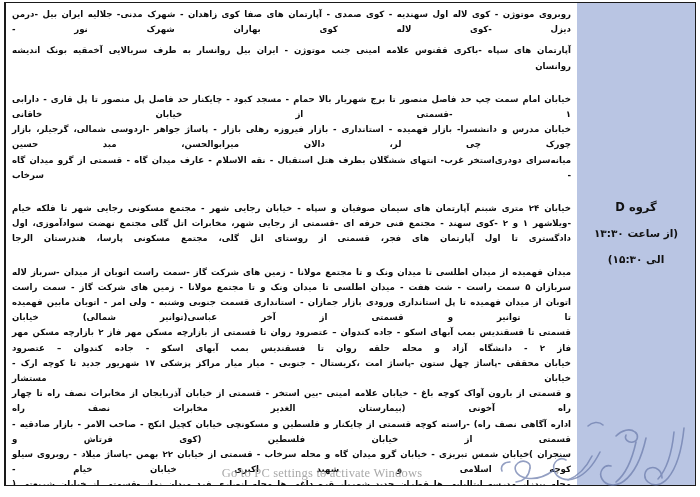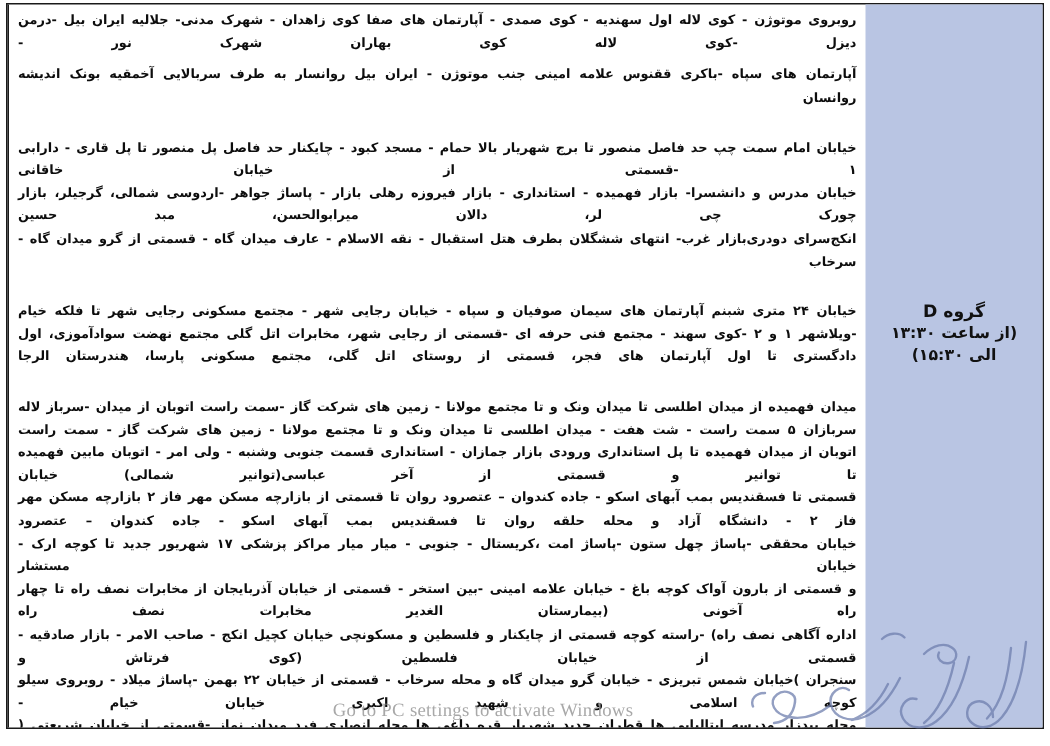--- a/index.html
+++ b/index.html
@@ -54,20 +54,21 @@
     width: 118px;
     background: #b9c5e3;
     box-sizing: border-box;
     order: 1;
     position: relative;
     display: flex;
     flex-direction: column;
     align-items: center;
     justify-content: flex-start;
     padding-top: 196px;
+    gap: 11px;
   }
 
   .group-title {
     font-size: 11.5px;
     font-weight: 700;
     color: #111;
     letter-spacing: 0;
     line-height: 16px;
     text-align: center;
     direction: rtl;
@@ -137,21 +138,21 @@
       <div class="group-title">گروه D</div>
       <div class="group-time">(از ساعت ۱۳:۳۰</div>
       <div class="group-time">الی ۱۵:۳۰)</div>
     </div>
 
     <div id="content-cell">
       <p class="para gap-sm">روبروی موتوژن - کوی لاله    اول سهندیه - کوی صمدی - آپارتمان های صفا   کوی زاهدان -  شهرک مدنی- جلالیه ایران بیل -درمن دیزل -کوی لاله  کوی بهاران شهرک نور -</p>
       <p class="para gap-lg">آپارتمان های سپاه  -باکری ققنوس   علامه امینی جنب موتوژن - ایران بیل روانسار به طرف سربالایی  آخمقیه  بونک اندیشه روانسان</p>
       <p class="para tight">خیابان امام سمت چپ حد فاصل منصور تا برج شهریار  بالا حمام - مسجد کبود  - چایکنار حد فاصل پل منصور تا پل قاری   - دارابی ۱ -قسمتی از خیابان خاقانی</p>
       <p class="para tight">خیابان مدرس و دانشسرا- بازار فهمیده - استانداری - بازار فیروزه  رهلی بازار - پاساژ جواهر -اردوسی شمالی، گرجیلر، بازار چورک چی لر، دالان میرابوالحسن، مبد حسین</p>
-      <p class="para gap-lg">انکج‌سرای دودری‌بازار غرب- انتهای ششگلان بطرف هتل استقبال  - نقه الاسلام - عارف  میدان گاه - قسمتی از گرو  میدان گاه - سرخاب</p>
+      <p class="para gap-lg">میانه‌سرای دودری‌استخر غرب- انتهای ششگلان بطرف هتل استقبال  - نقه الاسلام - عارف  میدان گاه - قسمتی از گرو  میدان گاه - سرخاب</p>
       <p class="para gap-lg">خیابان ۲۴ متری شبنم  آپارتمان های سیمان صوفیان و سپاه -  خیابان رجایی شهر - مجتمع مسکونی رجایی شهر تا فلکه خیام -ویلاشهر ۱ و ۲ -کوی سهند  - مجتمع فنی حرفه ای  -قسمتی از رجایی شهر، مخابرات اتل گلی      مجتمع نهضت سوادآموزی، اول دادگستری تا اول آپارتمان های فجر، قسمتی از روستای اتل گلی، مجتمع مسکونی پارسا، هندرستان الرجا</p>
       <p class="para tight">میدان فهمیده از میدان اطلسی تا میدان ونک و تا مجتمع مولانا  - زمین های شرکت گاز  -سمت راست اتوبان از میدان  -سرباز لاله  سربازان ۵ سمت راست  - شت هفت - میدان اطلسی تا میدان ونک و تا مجتمع مولانا - زمین های شرکت گاز - سمت راست اتوبان از میدان فهمیده تا پل استانداری  ورودی بازار  جمازان - استانداری  قسمت جنوبی وشنبه  - ولی امر  - اتوبان مابین فهمیده تا توانیر و قسمتی از آخر عباسی(توانیر شمالی)  خیابان</p>
       <p class="para tight">قسمتی تا فسقندیس  بمب آبهای اسکو - جاده کندوان – عتصرود   روان تا قسمتی از بازارچه مسکن مهر فاز ۲   بازارچه مسکن مهر فاز ۲ - دانشگاه آزاد و محله حلقه روان تا فسقندیس  بمب آبهای اسکو - جاده کندوان – عتصرود</p>
       <p class="para tight">خیابان محققی  -پاساژ چهل ستون  -پاساژ امت ،کریستال  - جنوبی - میار میار  مراکز پزشکی ۱۷ شهریور جدید تا کوچه ارک  - خیابان مستشار</p>
       <p class="para tight">و قسمتی از بارون آواک  کوچه باغ -  خیابان علامه امینی  -بین استخر  - قسمتی از خیابان آذربایجان از مخابرات نصف راه تا چهار راه آخونی (بیمارستان الغدیر  مخابرات نصف راه</p>
       <p class="para tight">اداره آگاهی نصف راه)  -راسته کوچه  قسمتی از چایکنار و فلسطین و مسکونچی  خیابان کچیل  انکج  - صاحب الامر  - بازار صادقیه  - قسمتی از خیابان فلسطین (کوی فرتاش و</p>
       <p class="para tight">سنجران )خیابان شمس تبریزی  - خیابان گرو  میدان گاه و محله سرخاب - قسمتی از خیابان ۲۲ بهمن  -پاساژ میلاد  - روبروی سیلو  کوچه اسلامی و شهید اکبری   خیابان خیام -</p>
       <p class="para gap-sm">محله بیدزار  مدرسه ایتالیایی ها  قطران جدید شهریار  قره داغی ها  محله انصاری فرد   میدان نماز  -قسمتی از خیابان شریعتی ( کوچه پستخانه و پاساژ۱۸ )</p>
       <p class="para tight">بنت باغلار باغی، دادگاه خانواده  - رسالت، مجتمع تجاری اطلس، مجتمع گل های گلبارک  مجتمع آفتاب  - خیابان نظامی  -چای کنار کوی مساجد  - محله حاج هاشم -</p>
 

